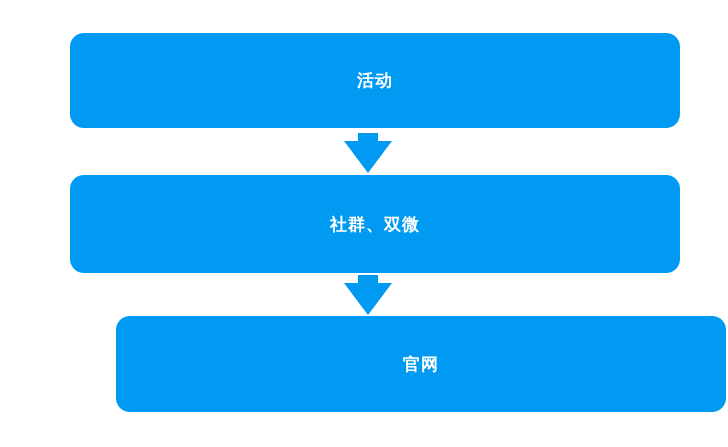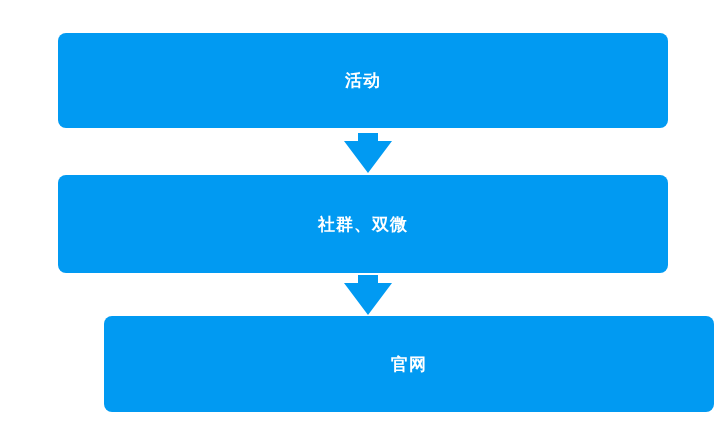--- a/index.html
+++ b/index.html
@@ -10,24 +10,24 @@
   }
   .canvas {
     position: relative;
     width: 728px;
     height: 447px;
     background: var(--bg, #ffffff);
     overflow: hidden;
   }
   .flow-node {
     position: absolute;
-    left: 58px;
+    left: 70px;
     width: 610px;
     background: var(--accent, #019af2);
-    border-radius: 8px;
+    border-radius: 14px;
     display: flex;
     align-items: center;
     justify-content: center;
   }
   .node-1 { top: 33px;  height: 95px; }
   .node-2 { top: 175px; height: 98px; text-align: center; }
   .node-3 { top: 316px; height: 96px; margin-left: 46px; }
   .node-label {
     color: var(--text, #ffffff);
     font-size: 17px;

